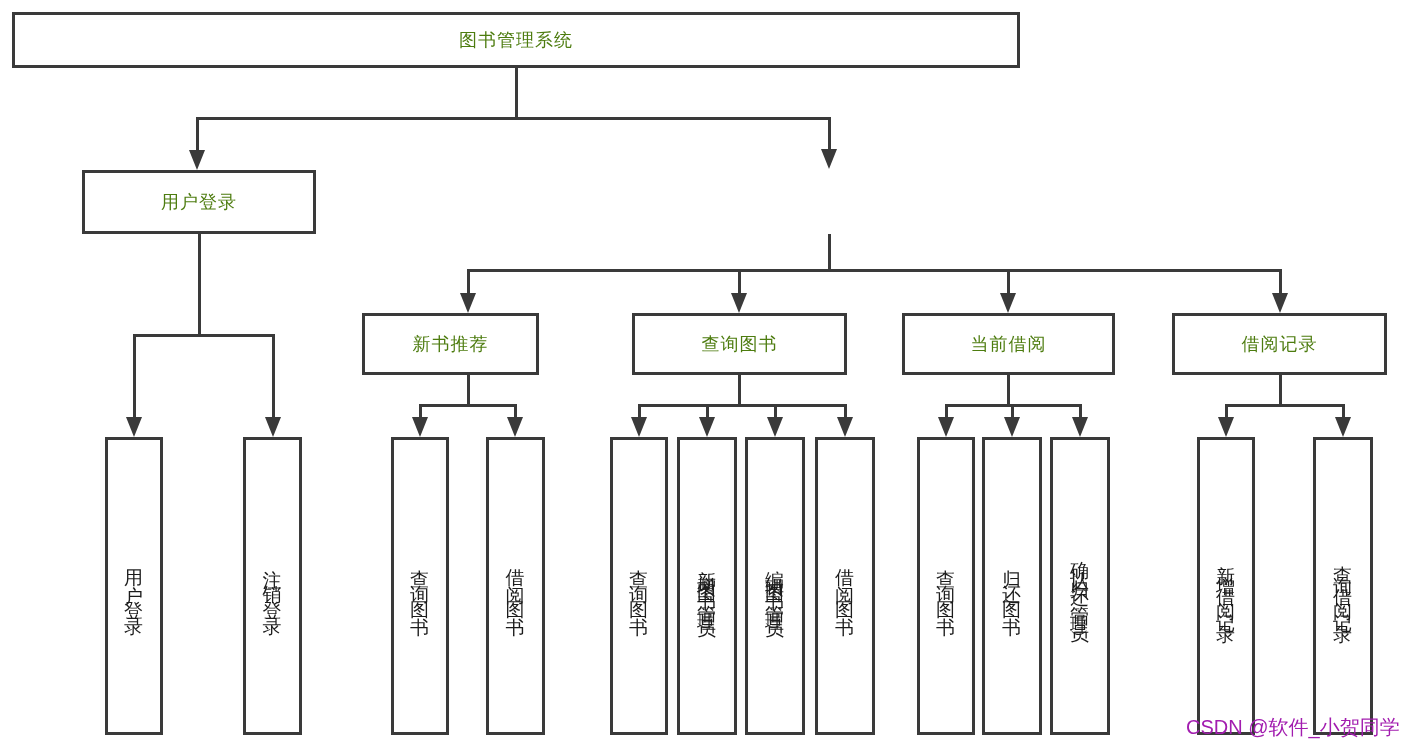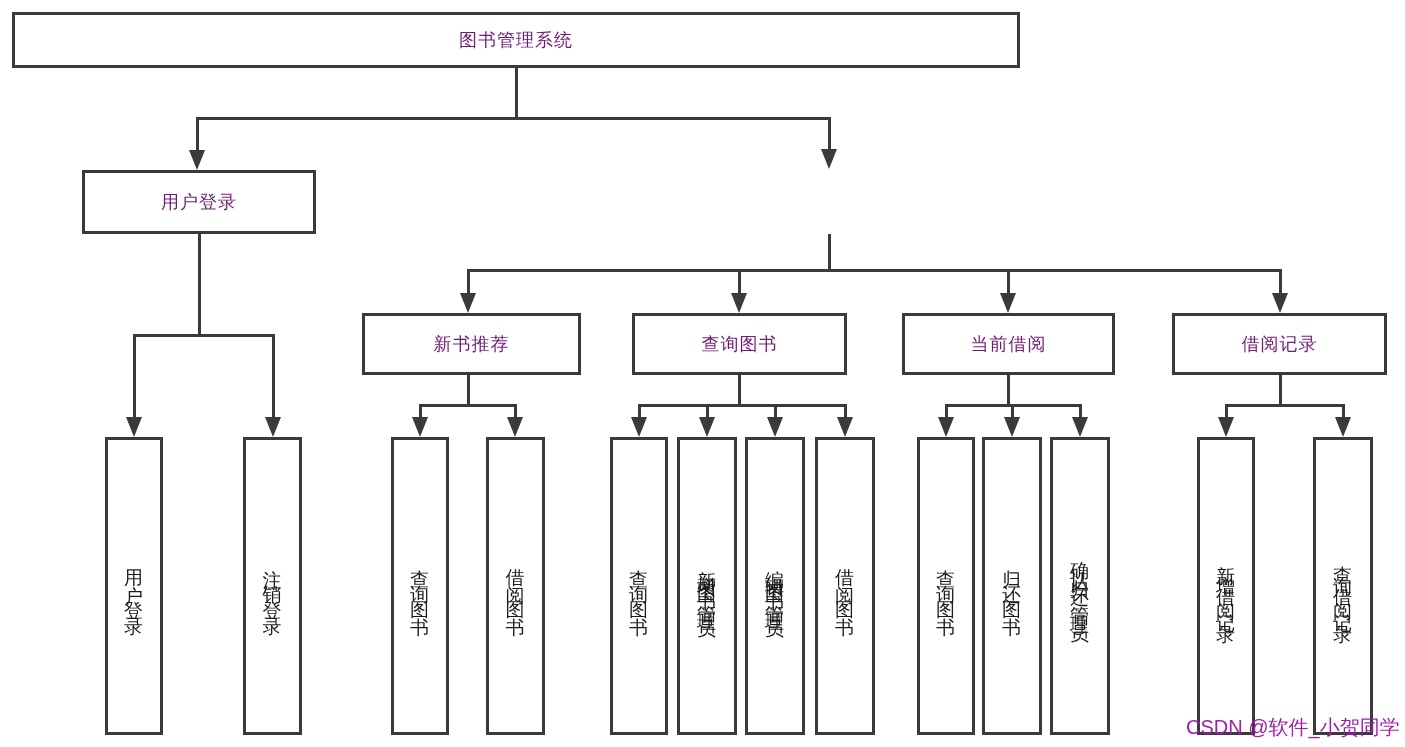--- a/index.html
+++ b/index.html
@@ -9,21 +9,21 @@
     background:#ffffff;
     font-family:"Liberation Sans","DejaVu Sans",sans-serif;
     overflow:hidden;
   }
   .hbox{
     position:absolute;
     box-sizing:border-box;
     border:3px solid #3a3a3a;
     background:#ffffff;
     display:flex;align-items:center;justify-content:center;
-    font-size:18px;color:#701a75;
+    font-size:18px;color:#4d7c0f;
     letter-spacing:1px;
   }
   .vbox{
     position:absolute;
     box-sizing:border-box;
     border:3px solid #3a3a3a;
     background:#ffffff;
     display:flex;align-items:center;justify-content:center;
     font-size:19px;color:#1c1c1c;
   }
@@ -82,21 +82,21 @@
   <div class="hl" style="left:467px;top:269px;width:814px"></div>
   <div class="vl" style="left:467px;top:269px;height:28px"></div>
   <div class="ar" style="left:460px;top:293px"></div>
   <div class="vl" style="left:738px;top:269px;height:28px"></div>
   <div class="ar" style="left:731px;top:293px"></div>
   <div class="vl" style="left:1007px;top:269px;height:28px"></div>
   <div class="ar" style="left:1000px;top:293px"></div>
   <div class="vl" style="left:1279px;top:269px;height:28px"></div>
   <div class="ar" style="left:1272px;top:293px"></div>
 
-  <div class="hbox" style="left:362px;top:313px;width:219px;height:62px">
+  <div class="hbox" style="left:362px;top:313px;width:177px;height:62px">
     <span>新书推荐</span>
   </div>
   <div class="hbox" style="left:632px;top:313px;width:215px;height:62px">
     <span>查询图书</span>
   </div>
   <div class="hbox" style="left:902px;top:313px;width:213px;height:62px">
     <span>当前借阅</span>
   </div>
   <div class="hbox" style="left:1172px;top:313px;width:215px;height:62px">
     <span>借阅记录</span>

